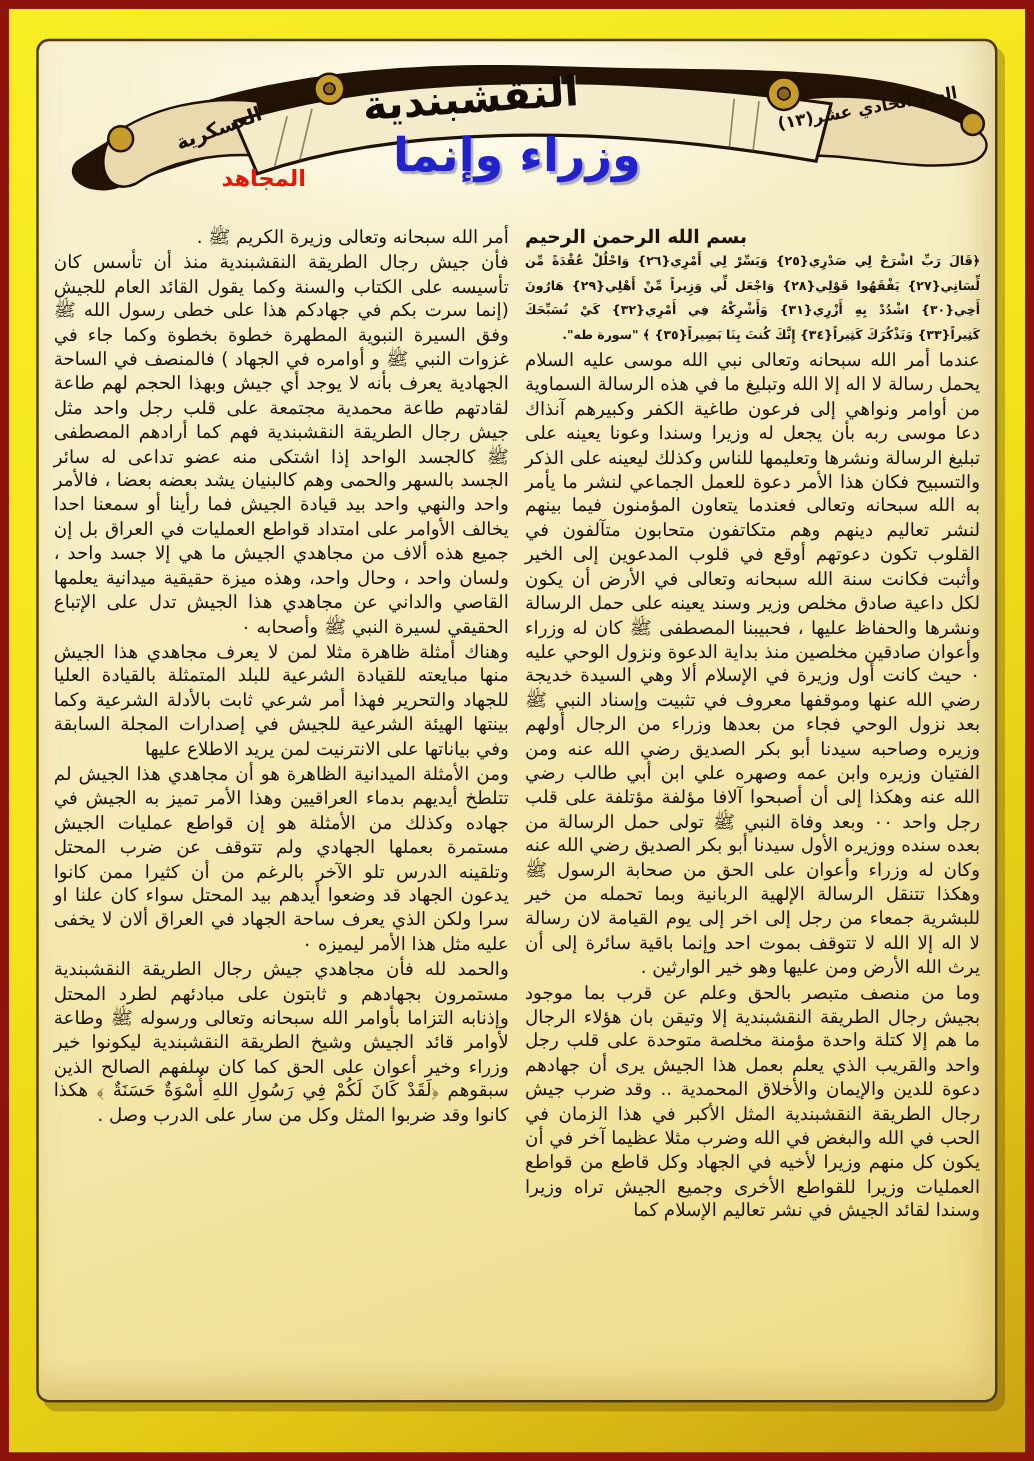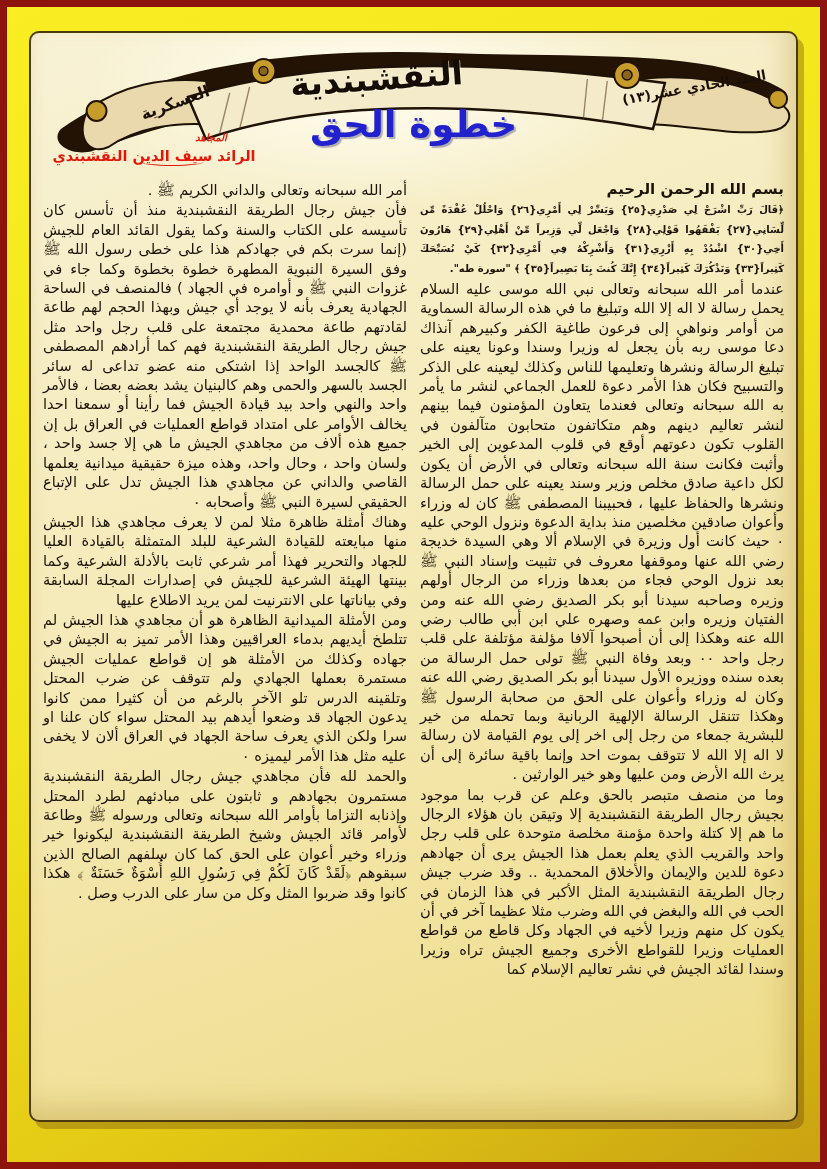--- a/index.html
+++ b/index.html
@@ -61,21 +61,21 @@
     letter-spacing: 1px;
     text-shadow: 2px 2px 1px rgba(110,110,140,0.55);
   }
   .byline {
     position: absolute; top: 98px; left: 30px; width: 210px;
     z-index: 3;
     color: #e2180a; font-weight: bold;
     text-align: center;
     line-height: 1.45;
   }
-  .byline-role { position: relative; left: 45px; font-size: 10px; font-style: italic; }
+  .byline-role { position: relative; left: 45px; font-size: 18px; }
   .byline-name { position: relative; left: -12px; font-size: 14.5px; }
   .byline-name::after {
     content: "";
     position: absolute; right: 56px; bottom: 1px;
     width: 62px; height: 7px;
     border-bottom: 1.6px solid #e2180a;
     border-radius: 0 0 60% 60%;
   }
   
   .body-cols {
@@ -88,21 +88,21 @@
   }
   .col { flex: 1; direction: rtl; }
   .col p {
     font-size: 14.6px;
     line-height: 19.4px;
     color: #1c1308;
     text-align: justify;
     text-justify: inter-word;
     margin-bottom: 1px;
   }
-  .col p.basmala { text-align: right; font-weight: bold; font-size: 15px; }
+  .col p.basmala { text-align: left; font-weight: bold; font-size: 15px; }
   .col p.verse { font-weight: bold; font-size: 10px; }
 </style>
 </head>
 <body>
 
 <div class="frame">
   <div class="page">
 
     <div class="banner">
       <svg viewBox="0 0 770 118" preserveAspectRatio="none" aria-hidden="true">
@@ -122,36 +122,35 @@
         <circle cx="234" cy="34" r="12" fill="#c69d2b" stroke="#231204" stroke-width="2"></circle>
         <circle cx="234" cy="34" r="4.5" fill="#8a651a" stroke="#231204" stroke-width="1.5"></circle>
         <circle cx="66" cy="74" r="10" fill="#c69d2b" stroke="#231204" stroke-width="2"></circle>
         <circle cx="752" cy="62" r="9" fill="#c69d2b" stroke="#231204" stroke-width="2"></circle>
       </svg>
       <div class="banner-center">النقشبندية</div>
       <div class="banner-issue">العدد الحادي عشر(١٣)</div>
       <div class="banner-left">العسكرية</div>
     </div>
 
-    <h1 class="article-title">خطوة الحق</h1>
+    <h1 class="article-title">وزراء وإنما</h1>
 
     <div class="byline">
       <div class="byline-role">المجاهد</div>
-      <div class="byline-name">الرائد سيف الدين النقشبندي</div>
     </div>
 
     <div class="body-cols">
       <div class="col">
         <p class="basmala">بسم الله الرحمن الرحيم</p>
         <p class="verse">﴿قَالَ رَبِّ اشْرَحْ لِي صَدْرِي{٢٥} وَيَسِّرْ لِي أَمْرِي{٢٦} وَاحْلُلْ عُقْدَةً مِّن لِّسَانِي{٢٧} يَفْقَهُوا قَوْلِي{٢٨} وَاجْعَل لِّي وَزِيراً مِّنْ أَهْلِي{٢٩} هَارُونَ أَخِي{٣٠} اشْدُدْ بِهِ أَزْرِي{٣١} وَأَشْرِكْهُ فِي أَمْرِي{٣٢} كَيْ نُسَبِّحَكَ كَثِيراً{٣٣} وَنَذْكُرَكَ كَثِيراً{٣٤} إِنَّكَ كُنتَ بِنَا بَصِيراً{٣٥} ﴾ "سورة طه".</p>
         <p>عندما أمر الله سبحانه وتعالى نبي الله موسى عليه السلام يحمل رسالة لا اله إلا الله وتبليغ ما في هذه الرسالة السماوية من أوامر ونواهي إلى فرعون طاغية الكفر وكبيرهم آنذاك دعا موسى ربه بأن يجعل له وزيرا وسندا وعونا يعينه على تبليغ الرسالة ونشرها وتعليمها للناس وكذلك ليعينه على الذكر والتسبيح فكان هذا الأمر دعوة للعمل الجماعي لنشر ما يأمر به الله سبحانه وتعالى فعندما يتعاون المؤمنون فيما بينهم لنشر تعاليم دينهم وهم متكاتفون متحابون متآلفون في القلوب تكون دعوتهم أوقع في قلوب المدعوين إلى الخير وأثبت فكانت سنة الله سبحانه وتعالى في الأرض أن يكون لكل داعية صادق مخلص وزير وسند يعينه على حمل الرسالة ونشرها والحفاظ عليها ، فحبيبنا المصطفى ﷺ كان له وزراء وأعوان صادقين مخلصين منذ بداية الدعوة ونزول الوحي عليه ٠ حيث كانت أول وزيرة في الإسلام ألا وهي السيدة خديجة رضي الله عنها وموقفها معروف في تثبيت وإسناد النبي ﷺ بعد نزول الوحي فجاء من بعدها وزراء من الرجال أولهم وزيره وصاحبه سيدنا أبو بكر الصديق رضي الله عنه ومن الفتيان وزيره وابن عمه وصهره علي ابن أبي طالب رضي الله عنه وهكذا إلى أن أصبحوا آلافا مؤلفة مؤتلفة على قلب رجل واحد ٠٠ وبعد وفاة النبي ﷺ تولى حمل الرسالة من بعده سنده ووزيره الأول سيدنا أبو بكر الصديق رضي الله عنه وكان له وزراء وأعوان على الحق من صحابة الرسول ﷺ وهكذا تتنقل الرسالة الإلهية الربانية وبما تحمله من خير للبشرية جمعاء من رجل إلى اخر إلى يوم القيامة لان رسالة لا اله إلا الله لا تتوقف بموت احد وإنما باقية سائرة إلى أن يرث الله الأرض ومن عليها وهو خير الوارثين .</p>
         <p>وما من منصف متبصر بالحق وعلم عن قرب بما موجود بجيش رجال الطريقة النقشبندية إلا وتيقن بان هؤلاء الرجال ما هم إلا كتلة واحدة مؤمنة مخلصة متوحدة على قلب رجل واحد والقريب الذي يعلم بعمل هذا الجيش يرى أن جهادهم دعوة للدين والإيمان والأخلاق المحمدية .. وقد ضرب جيش رجال الطريقة النقشبندية المثل الأكبر في هذا الزمان في الحب في الله والبغض في الله وضرب مثلا عظيما آخر في أن يكون كل منهم وزيرا لأخيه في الجهاد وكل قاطع من قواطع العمليات وزيرا للقواطع الأخرى وجميع الجيش تراه وزيرا وسندا لقائد الجيش في نشر تعاليم الإسلام كما</p>
       </div>
       <div class="col">
-        <p>أمر الله سبحانه وتعالى والداني الكريم ﷺ .</p>
+        <p>أمر الله سبحانه وتعالى وزيرة الكريم ﷺ .</p>
         <p>فأن جيش رجال الطريقة النقشبندية منذ أن تأسس كان تأسيسه على الكتاب والسنة وكما يقول القائد العام للجيش (إنما سرت بكم في جهادكم هذا على خطى رسول الله ﷺ وفق السيرة النبوية المطهرة خطوة بخطوة وكما جاء في غزوات النبي ﷺ و أوامره في الجهاد ) فالمنصف في الساحة الجهادية يعرف بأنه لا يوجد أي جيش وبهذا الحجم لهم طاعة لقادتهم طاعة محمدية مجتمعة على قلب رجل واحد مثل جيش رجال الطريقة النقشبندية فهم كما أرادهم المصطفى ﷺ كالجسد الواحد إذا اشتكى منه عضو تداعى له سائر الجسد بالسهر والحمى وهم كالبنيان يشد بعضه بعضا ، فالأمر واحد والنهي واحد بيد قيادة الجيش فما رأينا أو سمعنا احدا يخالف الأوامر على امتداد قواطع العمليات في العراق بل إن جميع هذه ألاف من مجاهدي الجيش ما هي إلا جسد واحد ، ولسان واحد ، وحال واحد، وهذه ميزة حقيقية ميدانية يعلمها القاصي والداني عن مجاهدي هذا الجيش تدل على الإتباع الحقيقي لسيرة النبي ﷺ وأصحابه ٠</p>
         <p>وهناك أمثلة ظاهرة مثلا لمن لا يعرف مجاهدي هذا الجيش منها مبايعته للقيادة الشرعية للبلد المتمثلة بالقيادة العليا للجهاد والتحرير فهذا أمر شرعي ثابت بالأدلة الشرعية وكما بينتها الهيئة الشرعية للجيش في إصدارات المجلة السابقة وفي بياناتها على الانترنيت لمن يريد الاطلاع عليها</p>
         <p>ومن الأمثلة الميدانية الظاهرة هو أن مجاهدي هذا الجيش لم تتلطخ أيديهم بدماء العراقيين وهذا الأمر تميز به الجيش في جهاده وكذلك من الأمثلة هو إن قواطع عمليات الجيش مستمرة بعملها الجهادي ولم تتوقف عن ضرب المحتل وتلقينه الدرس تلو الآخر بالرغم من أن كثيرا ممن كانوا يدعون الجهاد قد وضعوا أيدهم بيد المحتل سواء كان علنا او سرا ولكن الذي يعرف ساحة الجهاد في العراق ألان لا يخفى عليه مثل هذا الأمر ليميزه ٠</p>
         <p>والحمد لله فأن مجاهدي جيش رجال الطريقة النقشبندية مستمرون بجهادهم و ثابتون على مبادئهم لطرد المحتل وإذنابه التزاما بأوامر الله سبحانه وتعالى ورسوله ﷺ وطاعة لأوامر قائد الجيش وشيخ الطريقة النقشبندية ليكونوا خير وزراء وخير أعوان على الحق كما كان سلفهم الصالح الذين سبقوهم ﴿لَقَدْ كَانَ لَكُمْ فِي رَسُولِ اللهِ أُسْوَةٌ حَسَنَةٌ ﴾ هكذا كانوا وقد ضربوا المثل وكل من سار على الدرب وصل .</p>
       </div>
     </div>
 
   </div>
 </div>
 

